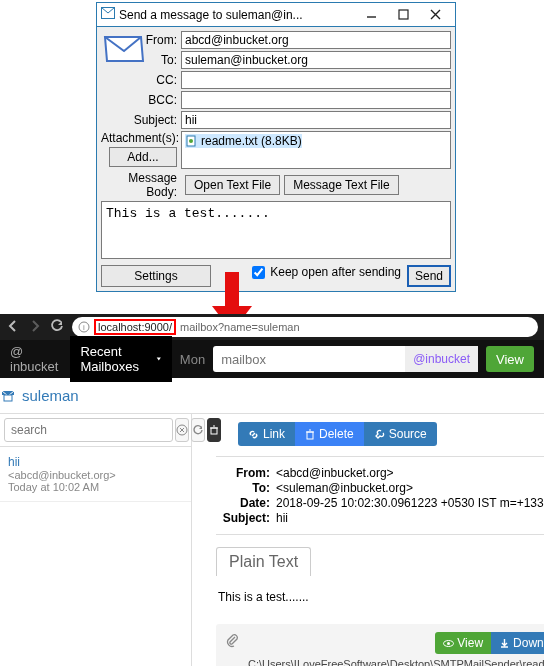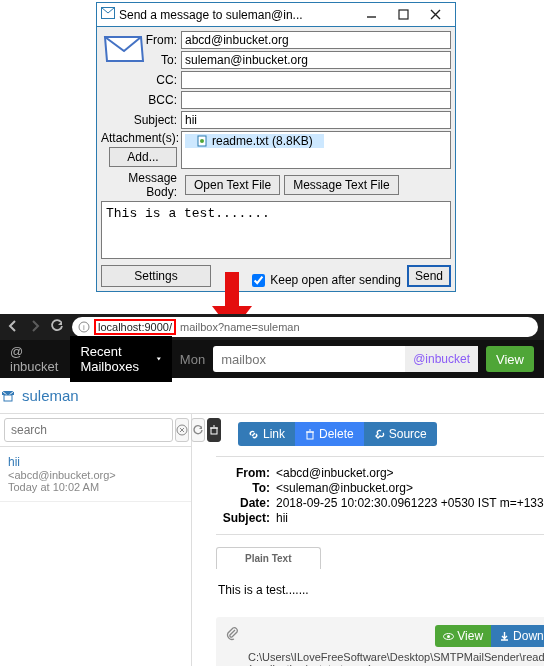--- a/index.html
+++ b/index.html
@@ -22,25 +22,25 @@
   .row { display: flex; align-items: center; margin-bottom: 2px; }
   .row .lbl { width: 80px; text-align: right; padding-right: 4px; font-size: 12px; }
   .row .field { flex: 1; height: 18px; border: 1px solid #7a7a7a; background: #fff; padding: 0 3px; font-size: 12px; line-height: 16px; }
   .mailicon { position: absolute; left: 6px; top: 30px; width: 42px; height: 32px; }
   .row.first .lbl { margin-left: 40px; width: 40px; }
   .attachrow { display: flex; align-items: flex-start; margin-bottom: 2px; }
   .attachrow .leftcol { width: 80px; text-align: right; padding-right: 4px; }
   .attachrow .leftcol .lbl { font-size: 12px; }
   .attachrow .leftcol button { width: 68px; margin-top: 2px; height: 20px; border: 1px solid #7a7a7a; background: #e9e9e9; font-size: 12px; }
   .attachlist { flex: 1; height: 38px; border: 1px solid #7a7a7a; background: #fff; padding: 2px 3px; }
-  .attachitem { display: flex; align-items: center; gap: 4px; background: #cde8ff; width: fit-content; padding: 0 11px; font-size: 12px; }
+  .attachitem { display: flex; align-items: center; gap: 4px; background: #cde8ff; width: fit-content; padding: 0 0; font-size: 12px; }
   .bodyrow { display: flex; align-items: center; gap: 4px; margin-bottom: 2px; }
   .btn-s { height: 20px; padding: 0 8px; border: 1px solid #7a7a7a; background: #e9e9e9; font-size: 12px; }
   .bodyarea { width: 100%; height: 58px; border: 1px solid #7a7a7a; background: #fff; padding: 4px; font-family: "Courier New", monospace; font-size: 13px; resize: none; }
-  .footer { display: flex; align-items: flex-end; gap: 6px; margin-top: 3px; }
+  .footer { display: flex; align-items: flex-start; gap: 6px; margin-top: 3px; }
   .footer .settings-b { height: 22px; width: 110px; border: 1px solid #7a7a7a; background: #e9e9e9; font-size: 12px; }
   .footer .spacer { flex: 1; }
   .footer label { font-size: 12px; display: flex; align-items: center; gap: 5px; }
   .footer .send-b { height: 22px; width: 44px; border: 2px solid #1a5fb4; background: #e9e9e9; font-size: 12px; }
 
   
   .arrow { position: absolute; top: 272px; left: 212px; width: 40px; height: 60px; }
 
   
   .browser { position: absolute; top: 314px; left: 0; width: 544px; background: #fff; }
@@ -67,21 +67,21 @@
   .content { flex:1; padding: 8px 10px; }
   .toolbar2 { display:flex; gap:0; margin-bottom:10px;}
   .tbtn { color:#fff; padding:5px 10px; font-size:12px; display:flex; align-items:center; gap:4px; border:none;}
   .tbtn.link{ background:#337ab7; border-radius:3px 0 0 3px;margin-left:36px;}
   .tbtn.del{ background:#3b82f6;}
   .tbtn.src{ background:#337ab7; border-radius:0 3px 3px 0;}
   .hdr { margin: 4px 0 12px 14px; border-top:1px solid #ddd; border-bottom:1px solid #ddd; padding:8px 0;}
   .hdr .hr { display:flex; font-size:12px; margin:1px 0;}
   .hdr .hk { width:60px; text-align:right; font-weight:bold; padding-right:6px;}
   .hdr .hv { flex:1; }
-  .tab { border:1px solid #ccc; border-bottom:none; padding:5px 28px; width:fit-content; font-size:10px; color:#666; border-radius:3px 3px 0 0; margin-left:14px;font-weight:bold;}
+  .tab { border:1px solid #ccc; border-bottom:none; padding:5px 12px; width:fit-content; font-size:16px; color:#666; border-radius:3px 3px 0 0; margin-left:14px;}
   .bodytxt { padding:14px 16px; font-size:12px; }
   .attpanel { background:#f4f4f4; margin:6px 14px 0 14px; padding:8px; border-radius:3px; display:flex; align-items:flex-start; gap:8px;}
   .attpanel .clip { color:#888;}
   .attpanel .attmain{ flex:1;}
   .attpanel .attbtns{display:flex; gap:0; margin-bottom:4px; justify-content:flex-end;}
   .abtn{ color:#fff;padding:4px 8px;font-size:12px;border:none;display:flex;align-items:center;gap:3px;}
   .abtn.v{background:#4fa637;border-radius:3px 0 0 3px;}
   .abtn.d{background:#337ab7;border-radius:0 3px 3px 0;}
   .attpath{font-size:11px; color:#444;}
 </style>

